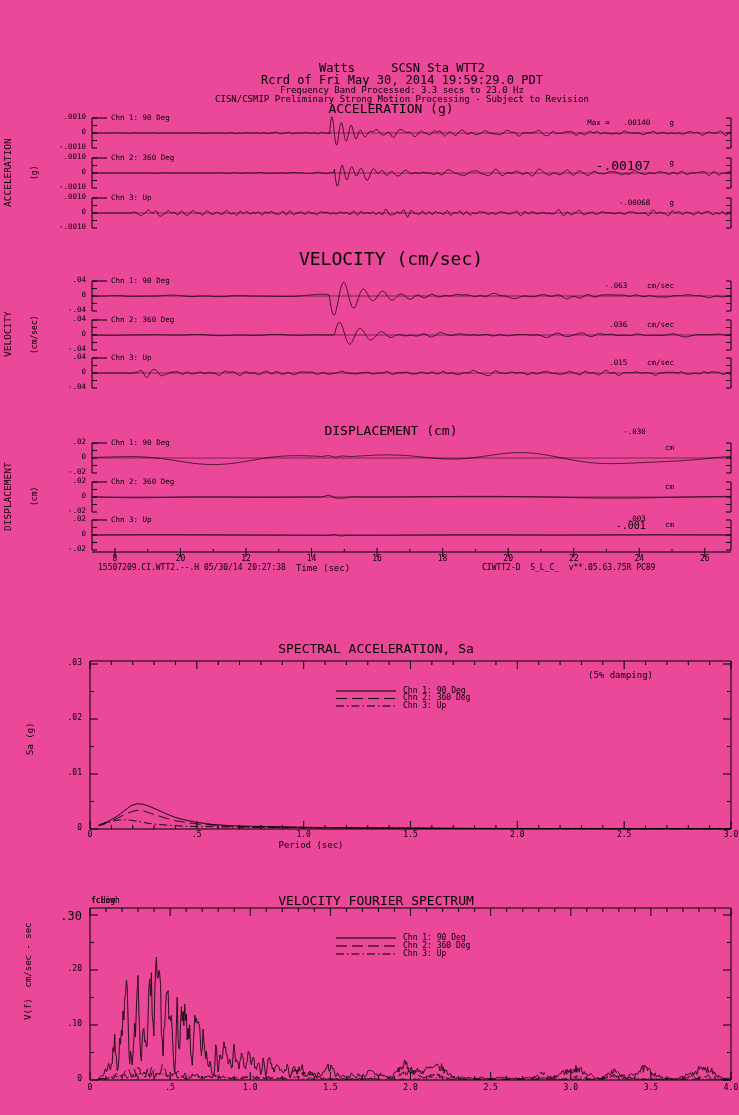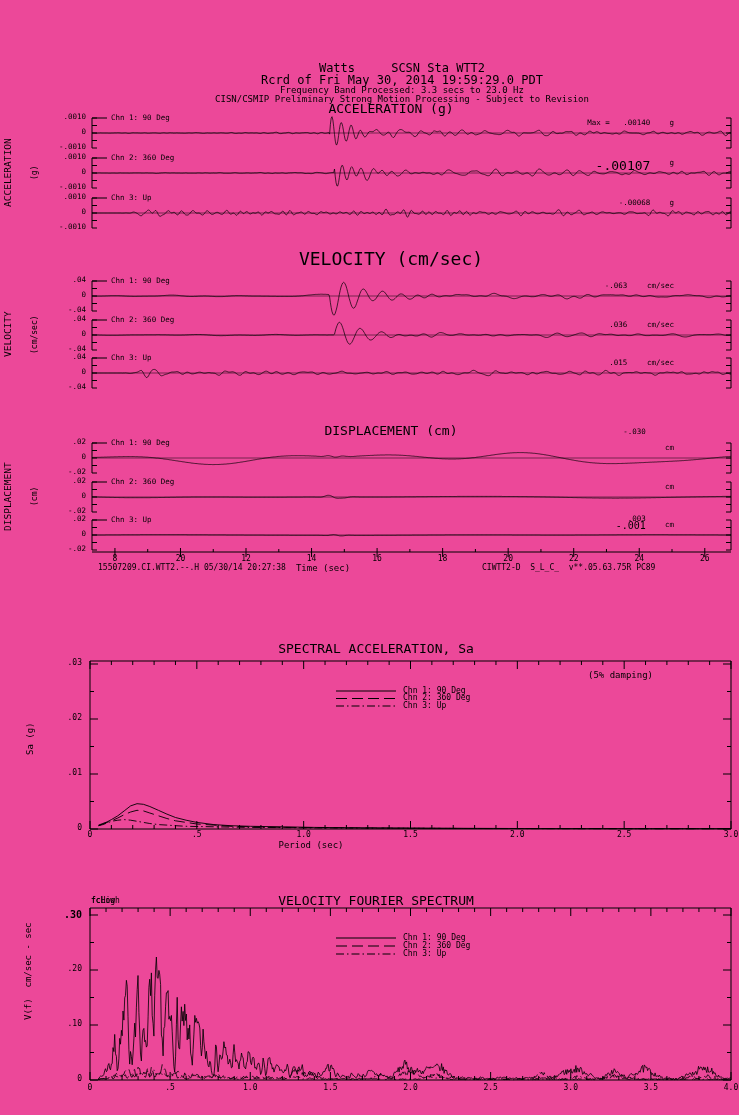--- a/index.html
+++ b/index.html
@@ -478,17 +478,17 @@
     <div class="t r" style="left: 40px; top: 824px; font-size: 8px; width: 42px;">0</div>
     <div class="t c" style="left: 75px; top: 1084px; font-size: 8px; width: 30px;">0</div>
     <div class="t c" style="left: 155.125px; top: 1084px; font-size: 8px; width: 30px;">.5</div>
     <div class="t c" style="left: 235.25px; top: 1084px; font-size: 8px; width: 30px;">1.0</div>
     <div class="t c" style="left: 315.375px; top: 1084px; font-size: 8px; width: 30px;">1.5</div>
     <div class="t c" style="left: 395.5px; top: 1084px; font-size: 8px; width: 30px;">2.0</div>
     <div class="t c" style="left: 475.625px; top: 1084px; font-size: 8px; width: 30px;">2.5</div>
     <div class="t c" style="left: 555.75px; top: 1084px; font-size: 8px; width: 30px;">3.0</div>
     <div class="t c" style="left: 635.875px; top: 1084px; font-size: 8px; width: 30px;">3.5</div>
     <div class="t c" style="left: 716px; top: 1084px; font-size: 8px; width: 30px;">4.0</div>
-    <div class="t r" style="left: 40px; top: 910px; font-size: 10px; width: 42px; font-weight: bold;">.30</div>
+    <div class="t r" style="left: 40px; top: 910px; font-size: 12px; width: 42px;">.30</div>
     <div class="t r" style="left: 40px; top: 965px; font-size: 8px; width: 42px;">.20</div>
     <div class="t r" style="left: 40px; top: 1020px; font-size: 8px; width: 42px;">.10</div>
     <div class="t r" style="left: 40px; top: 1075px; font-size: 8px; width: 42px;">0</div>
   </div>
 
 </body></html>

